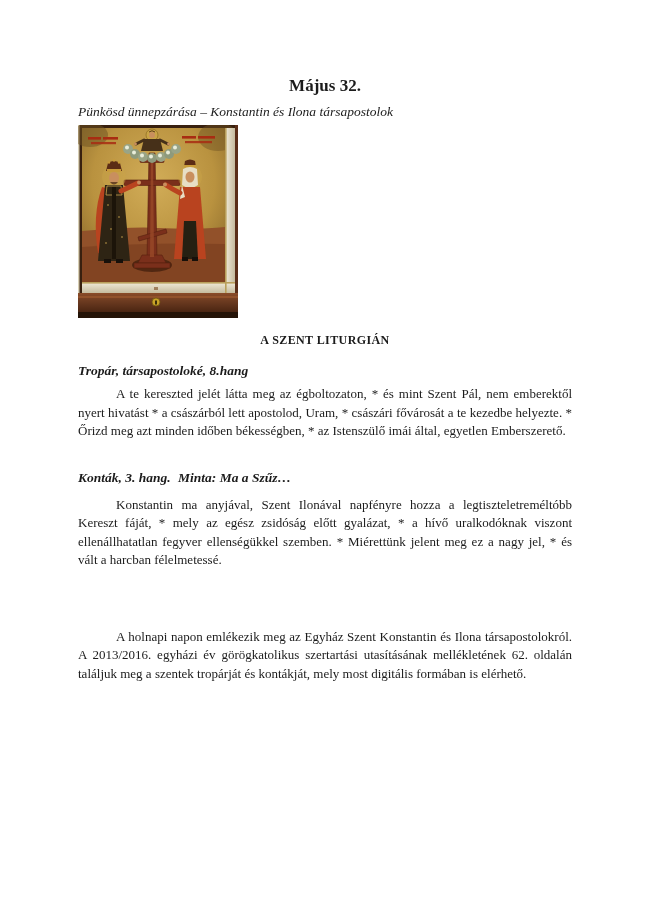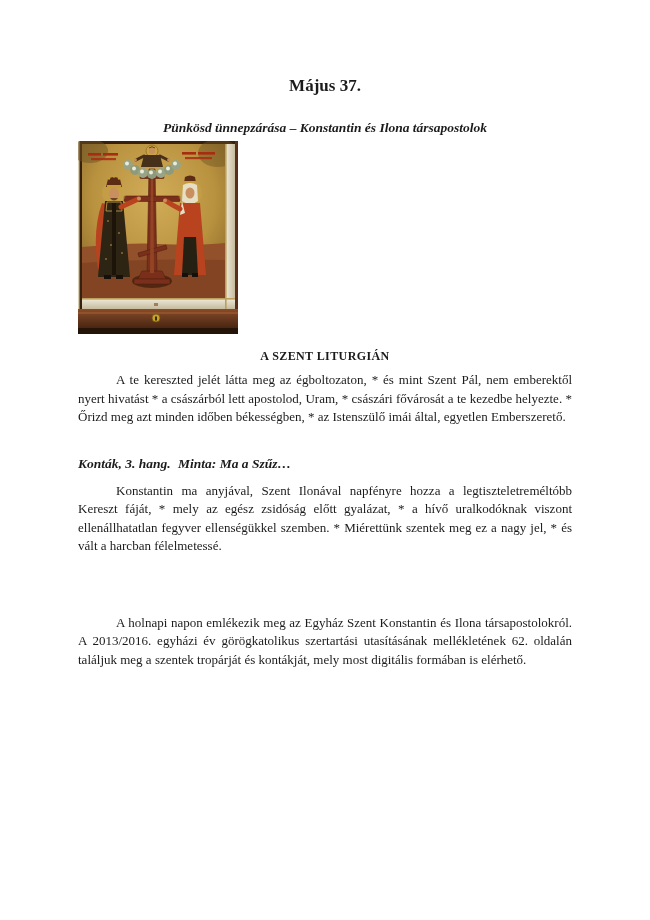--- a/index.html
+++ b/index.html
@@ -15,26 +15,25 @@
     overflow: hidden;
   }
   .title {
     margin: 0;
     text-align: center;
     font-size: 17px;
     line-height: 20px;
     font-weight: bold;
   }
   .subtitle {
-    margin-top: 24px;
-    text-align: center;
+    margin-top: 8px;
+    text-align: left;
     font-style: italic;
     font-size: 13.5px;
     line-height: 16px;
-    font-weight: bold;
   }
   .icon-photo {
     margin-top: 5px;
     width: 160px;
     height: 193px;
   }
   .icon-photo svg { display: block; }
   .section-heading {
     margin: 14px 0 0 0;
     text-align: center;
@@ -64,21 +63,21 @@
     text-indent: 38px;
   }
   .body-para.after-kontak { margin-top: 10px; }
   .body-para.closing { margin-top: 58px; }
 </style>
 </head>
 <body>
 
 <div class="page">
 
-  <h1 class="title">Május 37.</h1>
+  <h1 class="title">Május 32.</h1>
 
   <div class="subtitle">Pünkösd ünnepzárása – Konstantin és Ilona társapostolok</div>
 
   <div class="icon-photo" role="img" aria-label="Icon of Saints Constantine and Helena flanking the Holy Cross">
     <svg viewBox="0 0 160 193" width="160" height="193" xmlns="http://www.w3.org/2000/svg">
       <defs>
         <radialGradient id="gold" cx="50%" cy="35%" r="78%">
           <stop offset="0%" stop-color="var(--icon-gold-light,#d2ad58)"></stop>
           <stop offset="55%" stop-color="var(--icon-gold,#b9923f)"></stop>
           <stop offset="100%" stop-color="var(--icon-gold-dark,#7c5d26)"></stop>
@@ -209,25 +208,26 @@
 
       <g>
         <circle cx="78" cy="177" r="4" fill="var(--icon-keyhole-gold,#c9a227)" stroke="#6e5510" stroke-width="0.8"></circle>
         <rect x="77" y="175.5" width="2" height="4" fill="#3a2c08"></rect>
       </g>
     </svg>
   </div>
 
   <h2 class="section-heading">A SZENT LITURGIÁN</h2>
 
+  <div class="sub-head">Tropár, társapostoloké, 8.hang</div>
 
   <p class="body-para">A te kereszted jelét látta meg az égboltozaton, * és mint Szent Pál, nem emberektől nyert hivatást * a császárból lett apostolod, Uram, * császári fővárosát a te kezedbe helyezte. * Őrizd meg azt minden időben békességben, * az Istenszülő imái által, egyetlen Emberszerető.</p>
 
   <div class="sub-head kontak">
     <span>Konták, 3. hang.</span>
     <span class="note">Minta: Ma a Szűz…</span>
   </div>
 
-  <p class="body-para after-kontak">Konstantin ma anyjával, Szent Ilonával napfényre hozza a legtiszteletreméltóbb Kereszt fáját, * mely az egész zsidóság előtt gyalázat, * a hívő uralkodóknak viszont ellenállhatatlan fegyver ellenségükkel szemben. * Miérettünk szentek meg ez a nagy jel, * és vált a harcban félelmetessé.</p>
+  <p class="body-para after-kontak">Konstantin ma anyjával, Szent Ilonával napfényre hozza a legtiszteletreméltóbb Kereszt fáját, * mely az egész zsidóság előtt gyalázat, * a hívő uralkodóknak viszont ellenállhatatlan fegyver ellenségükkel szemben. * Miérettünk jelent meg ez a nagy jel, * és vált a harcban félelmetessé.</p>
 
   <p class="body-para closing">A holnapi napon emlékezik meg az Egyház Szent Konstantin és Ilona társapostolokról. A 2013/2016. egyházi év görögkatolikus szertartási utasításának mellékletének 62. oldalán találjuk meg a szentek tropárját és kontákját, mely most digitális formában is elérhető.</p>
 
 </div>
 
 </body></html>

